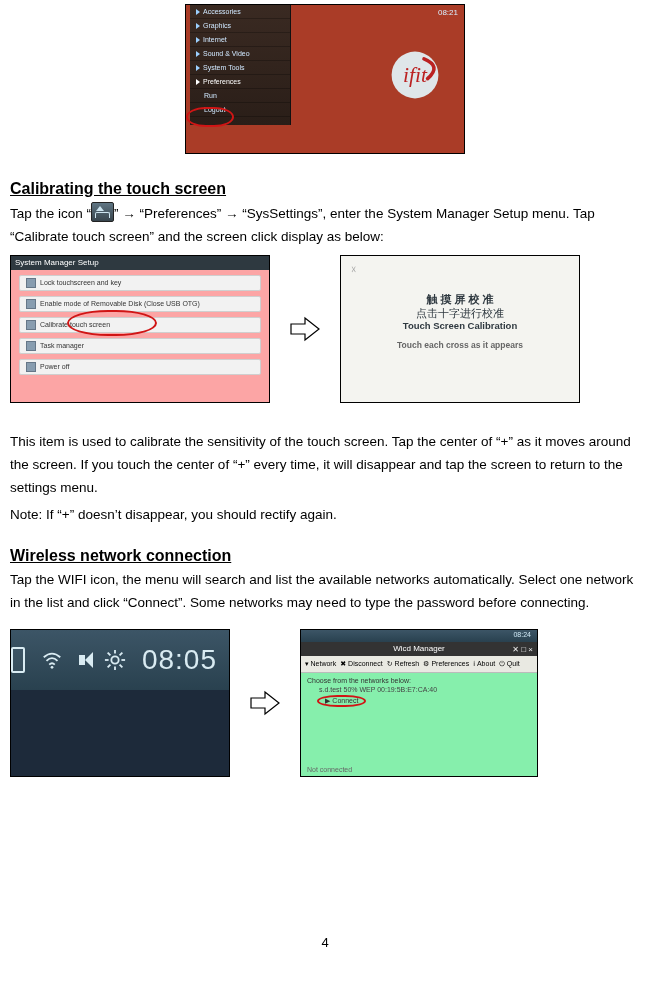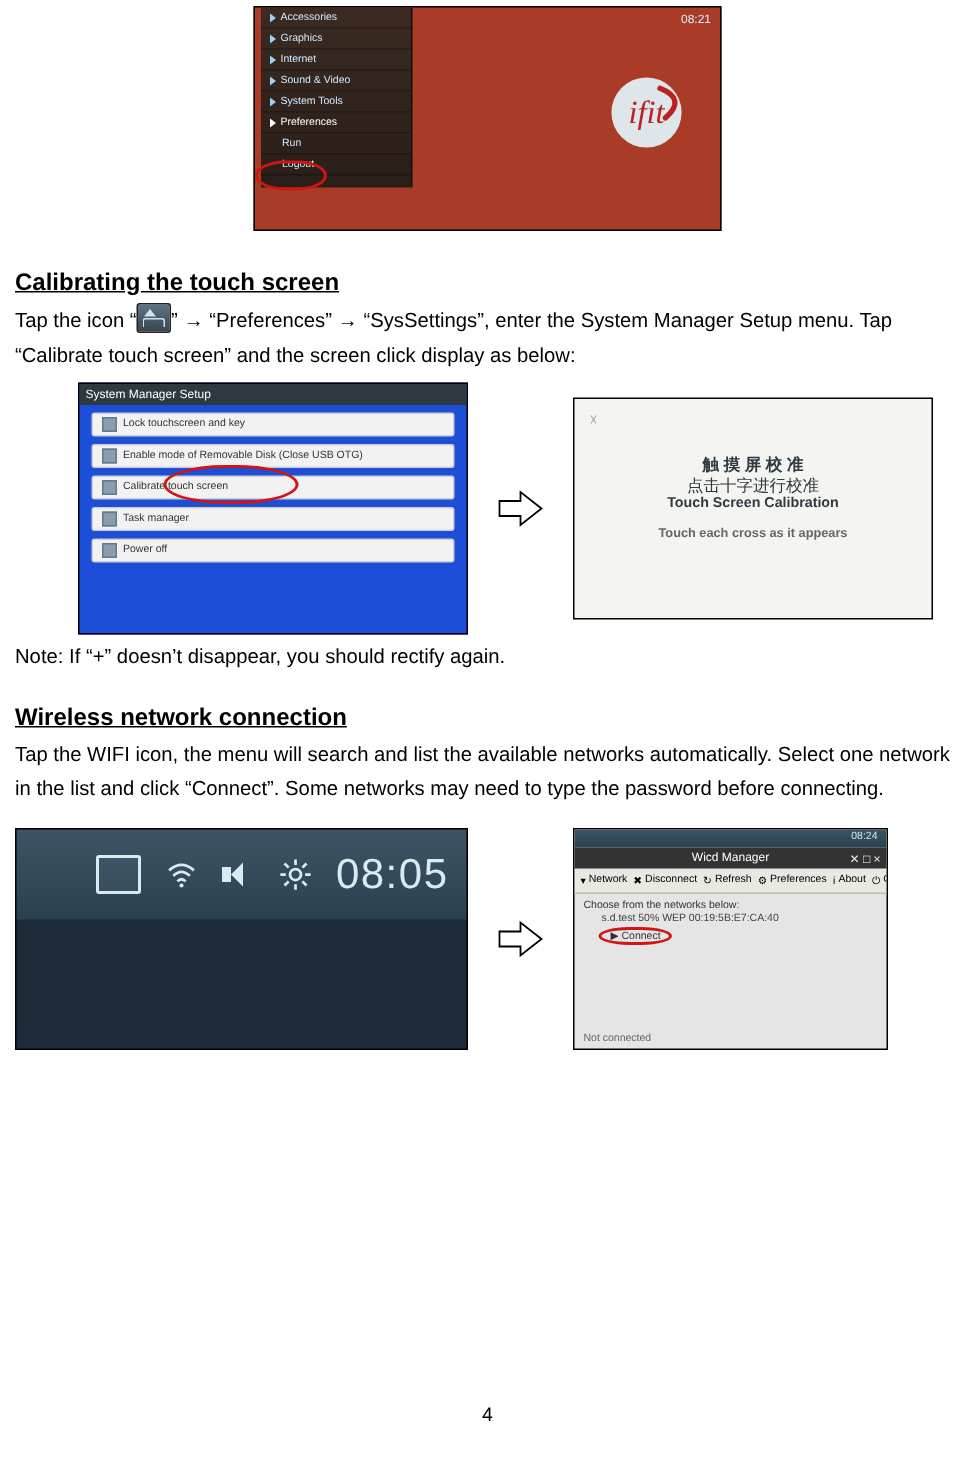--- a/index.html
+++ b/index.html
@@ -19,21 +19,21 @@
   }
 
   
   .figure {
     border: 1px solid #000;
     background: #5b6b72;
     position: relative;
     overflow: hidden;
     box-sizing: border-box;
   }
-  .fig1 { width: 312px; height: 150px; margin: 0 auto 6px auto; background: #aa3c27; }
+  .fig1 { width: 280px; height: 150px; margin: 0 auto 6px auto; background: #aa3c27; }
   .fig1 .panel {
     position: absolute; left: 4px; top: 0; width: 100px; height: 120px;
     background: linear-gradient(to bottom, #3a2a22, #2a1e18);
     border-right: 1px solid #111;
   }
   .fig1 .mi {
     display: flex; align-items: center; height: 13px; padding-left: 6px;
     font-size: 7px; color: #d0e8ff; border-bottom: 1px solid rgba(0,0,0,.25);
   }
   .fig1 .mi .arrow { width:0; height:0; border-top:3px solid transparent; border-bottom:3px solid transparent; border-left:4px solid #9cd0ff; margin-right:3px;}
@@ -67,46 +67,46 @@
     content:""; position:absolute; left:4px; top:3px; width:0; height:0;
     border-left:4px solid transparent; border-right:4px solid transparent; border-bottom:5px solid #cde4ef;
   }
 
   .row { display:flex; align-items:center; gap:18px; margin-top:6px; }
   .arrow-big {
     width:34px; height:34px; display:flex; align-items:center; justify-content:center;
   }
   .arrow-big svg { width:32px; height:32px; }
 
-  .fig2 { width: 260px; height: 168px; background:#1d4ed8;margin-left:42px; }
+  .fig2 { width: 260px; height: 148px; background:#fca5a5; }
   .fig2 .hdr { height:14px; background:#2e3940; color:#fff; font-size:8px; padding-left:4px; line-height:14px;}
   .fig2 .item { margin:5px 8px; height:14px; background:#f2f2f2; border:1px solid #cfcfcf; border-radius:2px; display:flex; align-items:center; padding-left:6px; font-size:7px; color:#333;}
   .fig2 .item .sq { width:8px; height:8px; margin-right:4px; background:#889db0; border:1px solid #678; }
   .fig2 .red-oval2 { position:absolute; left:56px; top:54px; width:86px; height:22px; border:2px solid #d01515; border-radius:50%/55%;}
 
   .fig3 { width: 240px; height: 148px; background:#f4f4f0; }
   .fig3 .cn { position:absolute; left:0; right:0; top:36px; text-align:center; color:#2f3940; font-weight:bold; font-size:11px;}
   .fig3 .cn2 { top:50px; font-size:11px; font-weight:normal; }
   .fig3 .en { top:64px; font-size:9.5px; font-weight:bold; }
   .fig3 .en2 { top:84px; font-size:8.5px; color:#666; font-weight:bold;}
   .fig3 .small-x { position:absolute; left:10px; top:8px; font-size:10px; color:#a0a0a0;}
 
-  .fig4 { width: 302px; height: 148px; background:#1d2a3a; }
+  .fig4 { width: 220px; height: 148px; background:#1d2a3a; }
   .fig4 .bar { height:60px; background:linear-gradient(#3c5566,#29414f); display:flex; align-items:center; justify-content:flex-end; padding-right:12px; gap:16px; }
   .fig4 .ico-box { width:26px; height:22px; border:2px solid #d9ebf2; border-radius:2px; background:rgba(255,255,255,.04);}
   .fig4 .ico-wifi { width:22px; height:22px; display:flex; align-items:center; justify-content:center;}
   .fig4 .ico-wifi svg{width:24px;height:24px;}
   .fig4 .ico-speaker { width:22px; height:22px; position:relative;}
   .fig4 .ico-speaker::before{content:"";position:absolute;left:0;top:6px;width:6px;height:10px;background:#d9ebf2;}
   .fig4 .ico-speaker::after{content:"";position:absolute;left:6px;top:3px;width:0;height:0;border-top:8px solid transparent;border-bottom:8px solid transparent;border-right:8px solid #d9ebf2;}
   .fig4 .ico-bright {width:22px;height:22px;display:flex;align-items:center;justify-content:center;}
   .fig4 .ico-bright svg{width:24px;height:24px;}
   .fig4 .time { color:#d9ebf2; font-size:28px; font-weight:normal; letter-spacing:1px;}
 
-  .fig5 { width: 210px; height: 148px; background:#e5e5e5; }
+  .fig5 { width: 238px; height: 148px; background:#86efac; }
   .fig5 .top { height:12px; background:linear-gradient(#3c5566,#29414f);}
   .fig5 .titlebar { height:14px; background:#333; color:#fff; font-size:8px; text-align:center; line-height:14px; position:relative;}
   .fig5 .titlebar .x{position:absolute;right:4px;top:1px;font-size:8px;color:#eee;}
   .fig5 .toolbar { height:16px; background:#e9e9e2; font-size:7px; display:flex; align-items:center; gap:4px; padding-left:4px; border-bottom:1px solid #bbb;}
   .fig5 .toolbar span{display:flex; align-items:center; gap:2px;}
   .fig5 .body { padding:4px 6px; font-size:7px; color:#333;}
   .fig5 .net { font-size:7px; color:#444; margin:2px 0 0 12px;}
   .fig5 .red-oval3 { display:inline-block; border:2px solid #d01515; border-radius:50%/60%; padding:0 6px; font-size:7px; margin-left:10px; margin-top:2px;}
   .fig5 .status-txt { position:absolute; left:6px; bottom:3px; font-size:7px; color:#666;}
   .fig5 .clock { position:absolute; right:6px; top:1px; font-size:7px; color:#cfe8f5;}
@@ -200,20 +200,21 @@
     </div>
     <div class="figure fig3">
       <div class="small-x">☓</div>
       <div class="cn">触 摸 屏 校 准</div>
       <div class="cn cn2">点击十字进行校准</div>
       <div class="cn en">Touch Screen Calibration</div>
       <div class="cn en2">Touch each cross as it appears</div>
     </div>
   </div>
 
+  <p style="margin-top:28px;">This item is used to calibrate the sensitivity of the touch screen. Tap the center of “+” as it moves around the screen. If you touch the center of “+” every time, it will disappear and tap the screen to return to the settings menu.</p>
   <p>
     <span class="note-label">Note:</span><span> If “+” doesn’t disappear, you should rectify again.</span>
   </p>
 
   <h2 style="margin-top:20px;">Wireless network connection</h2>
   <p>Tap the WIFI icon, the menu will search and list the available networks automatically. Select one network in the list and click “Connect”. Some networks may need to type the password before connecting.</p>
 
   <div class="row" style="margin-top:14px;">
     <div class="figure fig4">
       <div class="bar">

